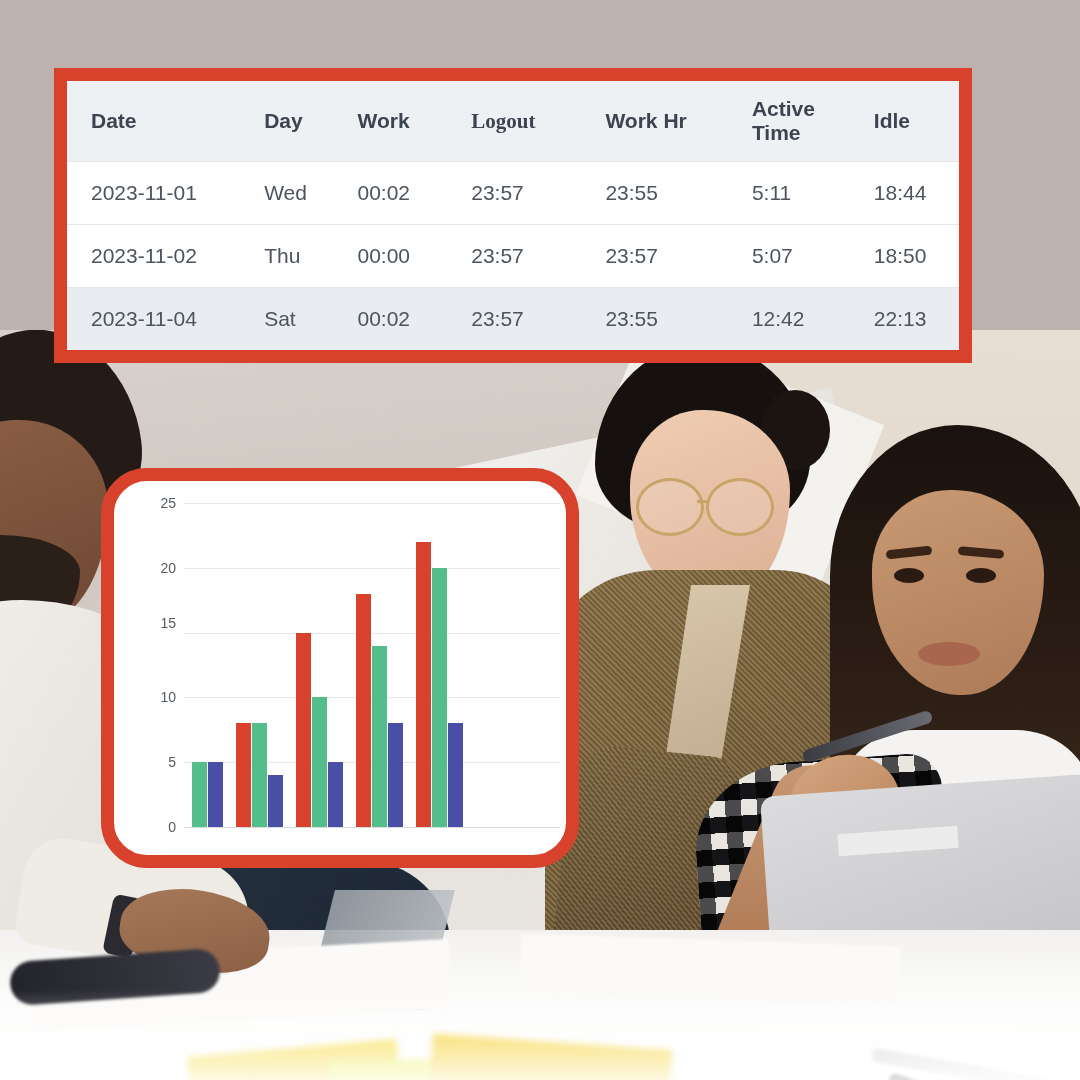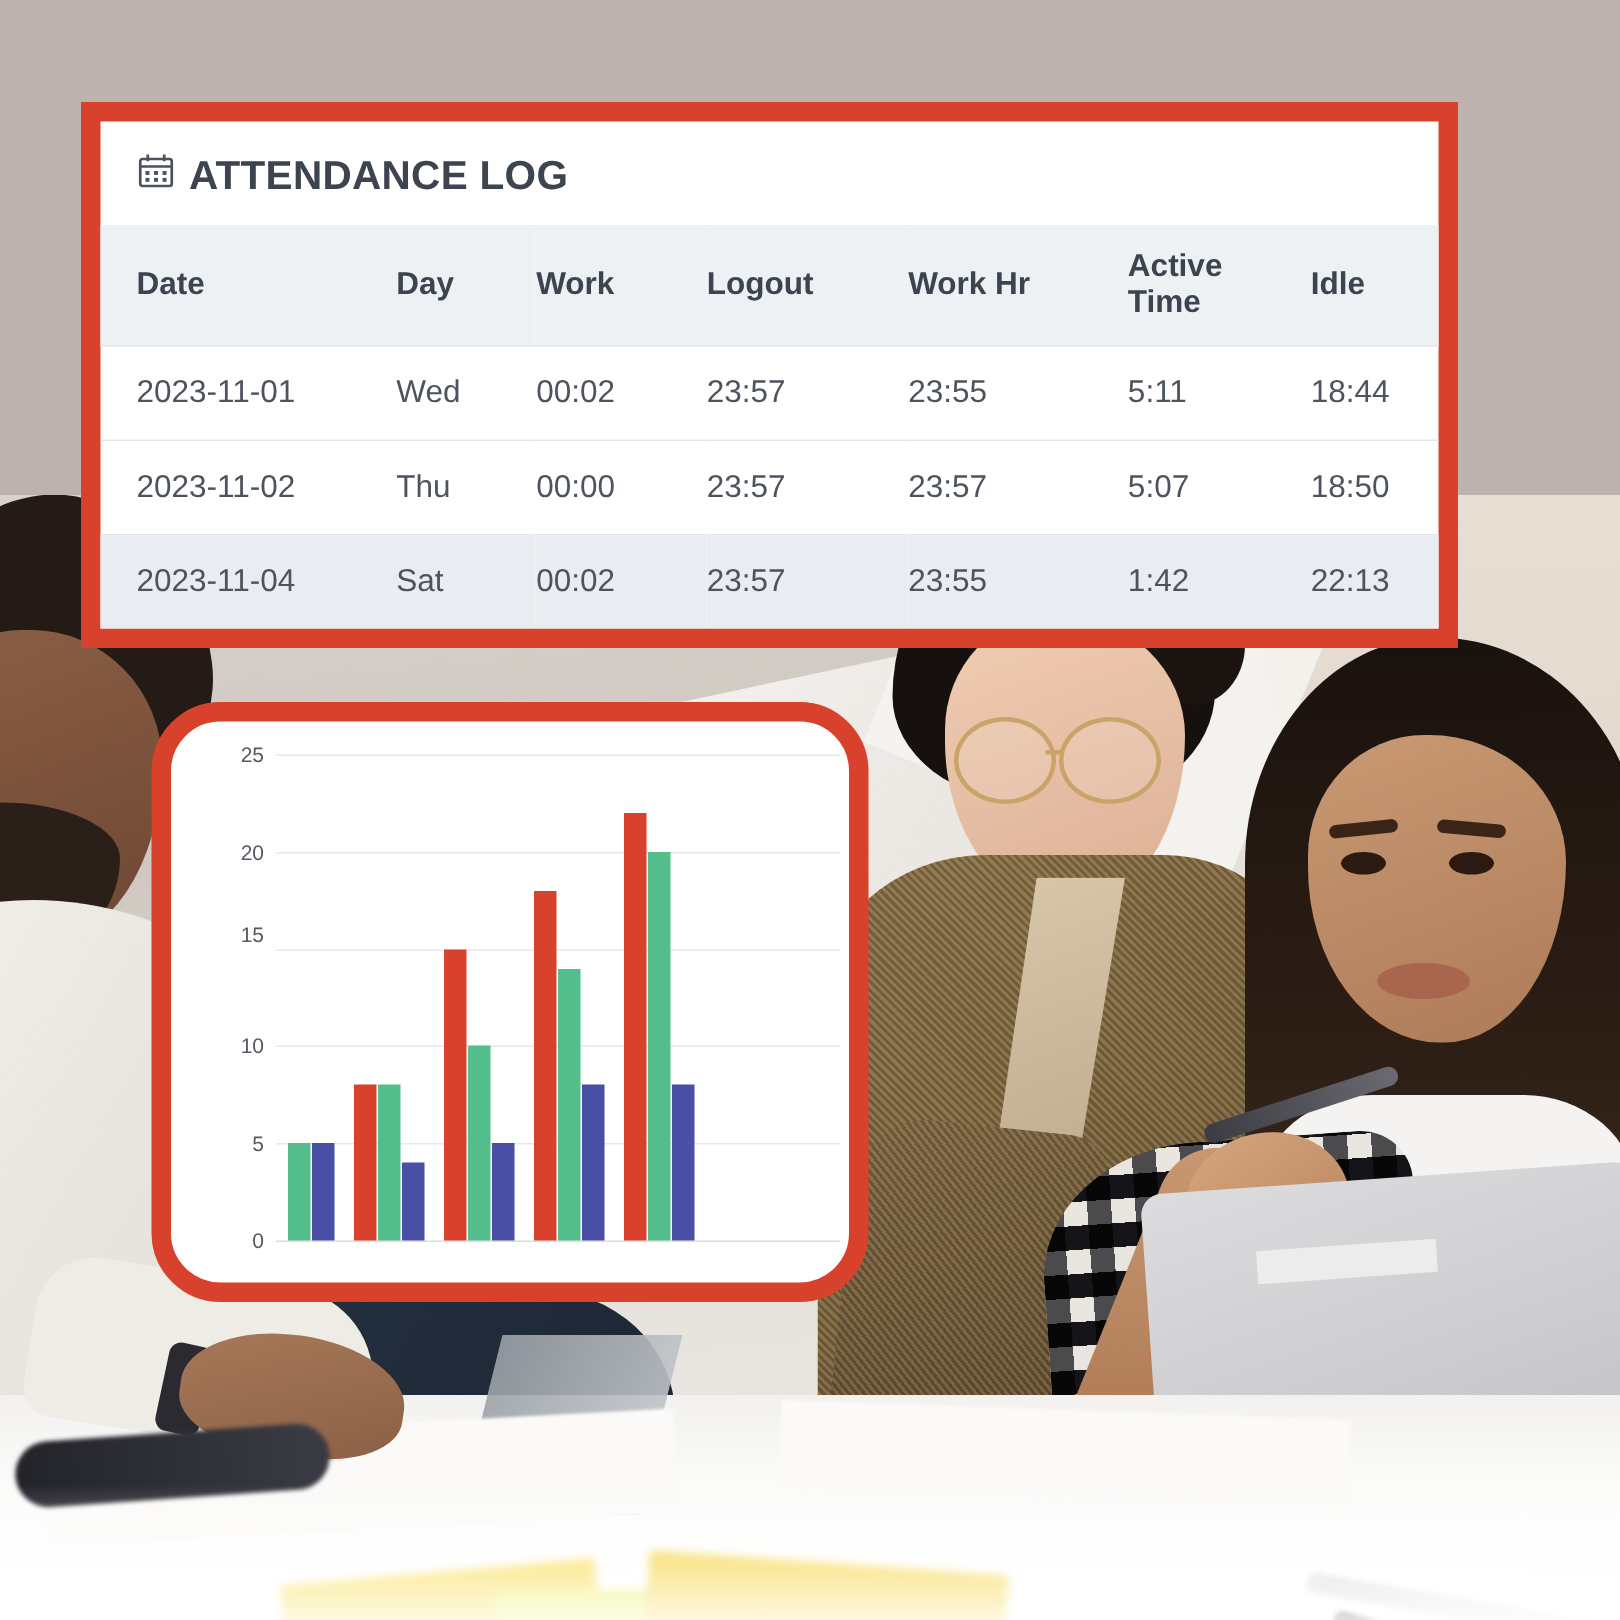--- a/index.html
+++ b/index.html
@@ -358,21 +358,21 @@
     font-size: 21px;
     color: #4d545e;
     padding: 19px 8px 19px 0;
     border-top: 1px solid #e3e7ec;
   }
   table.log tr.alt td { background: #e9edf1; }
   td.date-cell { color: #dd9256; }
   .c-date { width: 20.5%; }
   .c-day  { width: 10.5%; }
   .c-login{ width: 13%; }
-  .c-logout{ width: 15.5%; }
+  .c-logout{ width: 15.5%; font-family: Liberation Serif, serif; }
   .c-work { width: 17%; }
   .c-active{ width: 14%; margin-left: 12px; }
   .c-idle { width: 9.5%; text-align: left; }
 
   
   .chart-card {
     position: absolute;
     left: 101px;
     top: 468px;
     width: 478px;
@@ -494,37 +494,20 @@
     <div class="sticky st-lime"></div>
     <div class="sticky st-yellow2"></div>
 
     <div class="pen3"></div>
 
     <div class="pen4"></div>
     <div class="blurfg"></div>
   </div>
 
   <div class="log-card">
-    <div class="log-title">
-      <span class="cal-icon">
-        <svg width="26" height="26" viewBox="0 0 26 26" aria-hidden="true">
-          <rect x="2.5" y="5" width="21" height="18" rx="1.5" fill="none" stroke="#4b525c" stroke-width="1.8"></rect>
-          <line x1="2.5" y1="10" x2="23.5" y2="10" stroke="#4b525c" stroke-width="1.6"></line>
-          <line x1="7.5" y1="2" x2="7.5" y2="6.5" stroke="#4b525c" stroke-width="1.8"></line>
-          <line x1="18.5" y1="2" x2="18.5" y2="6.5" stroke="#4b525c" stroke-width="1.8"></line>
-          <rect x="6" y="13" width="2.6" height="2.6" fill="#4b525c"></rect>
-          <rect x="11.7" y="13" width="2.6" height="2.6" fill="#4b525c"></rect>
-          <rect x="17.4" y="13" width="2.6" height="2.6" fill="#4b525c"></rect>
-          <rect x="6" y="17.6" width="2.6" height="2.6" fill="#4b525c"></rect>
-          <rect x="11.7" y="17.6" width="2.6" height="2.6" fill="#4b525c"></rect>
-          <rect x="17.4" y="17.6" width="2.6" height="2.6" fill="#4b525c"></rect>
-        </svg>
-      </span>
-      <span>ATTENDANCE LOG</span>
-    </div>
 
     <table class="log">
       <thead>
         <tr>
           <th class="c-date">Date</th>
           <th class="c-day">Day</th>
           <th class="c-login">Work</th>
           <th class="c-logout">Logout</th>
           <th class="c-work">Work Hr</th>
           <th class="c-active">Active Time</th>
@@ -549,21 +532,21 @@
           <td>23:57</td>
           <td>5:07</td>
           <td class="c-idle">18:50</td>
         </tr>
         <tr class="alt">
           <td class="date-cell">2023-11-04</td>
           <td>Sat</td>
           <td>00:02</td>
           <td>23:57</td>
           <td>23:55</td>
-          <td>1:42</td>
+          <td>12:42</td>
           <td class="c-idle">22:13</td>
         </tr>
       </tbody>
     </table>
   </div>
 
   <div class="chart-card">
     <div class="plot">
       <div class="ylabels" id="ylabels">
           <div class="axis-label" style="top: 346px;">0</div>

